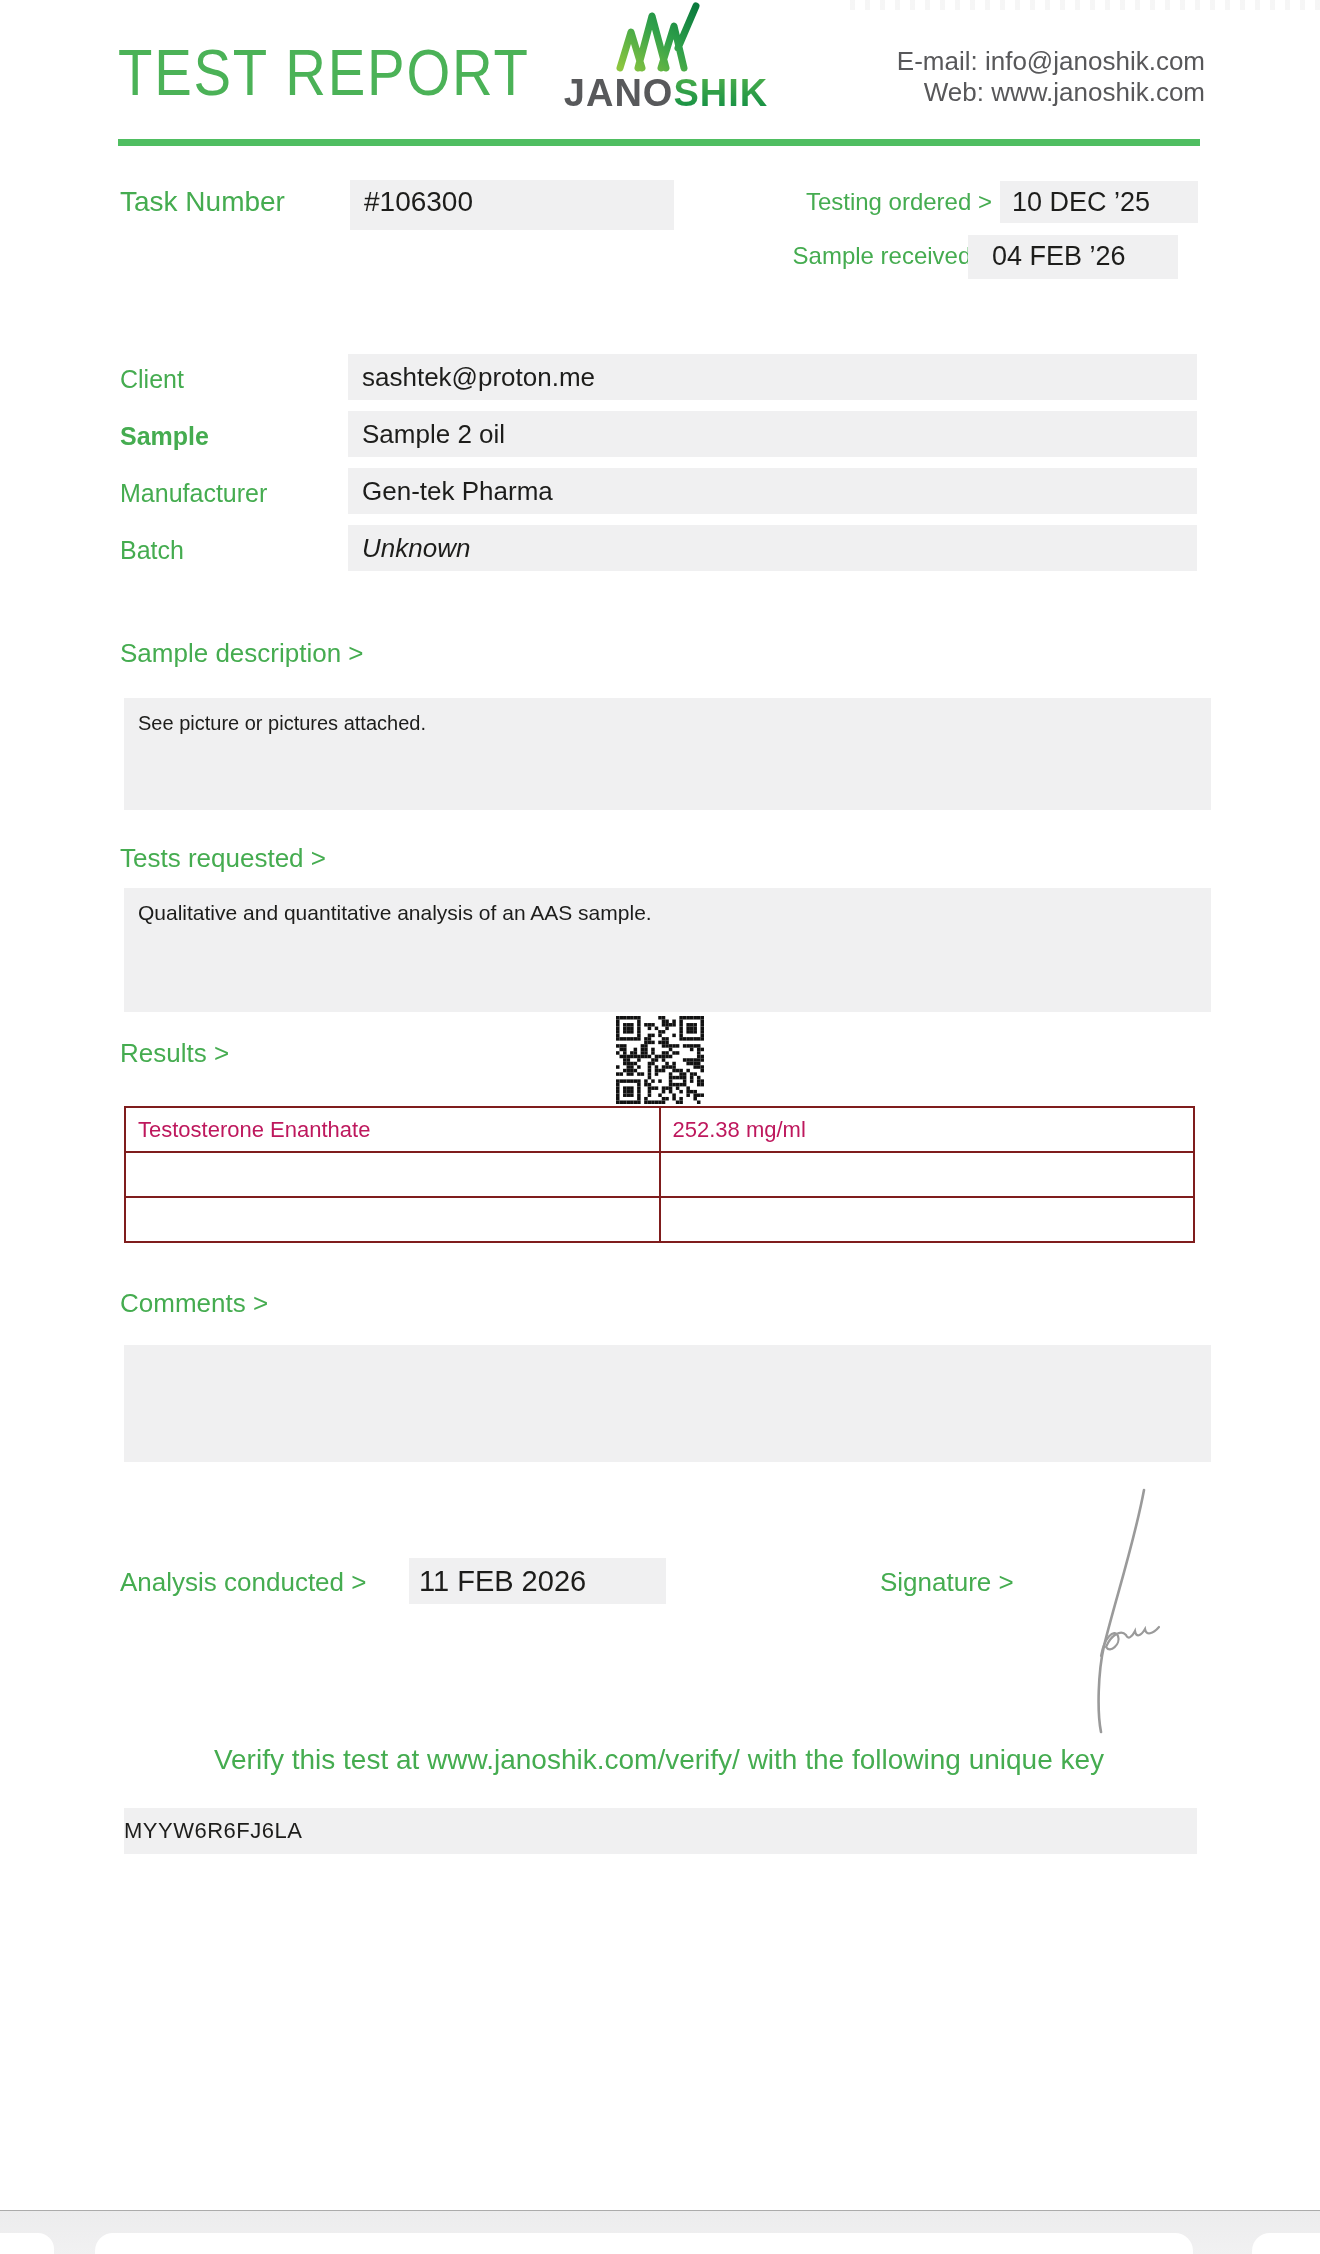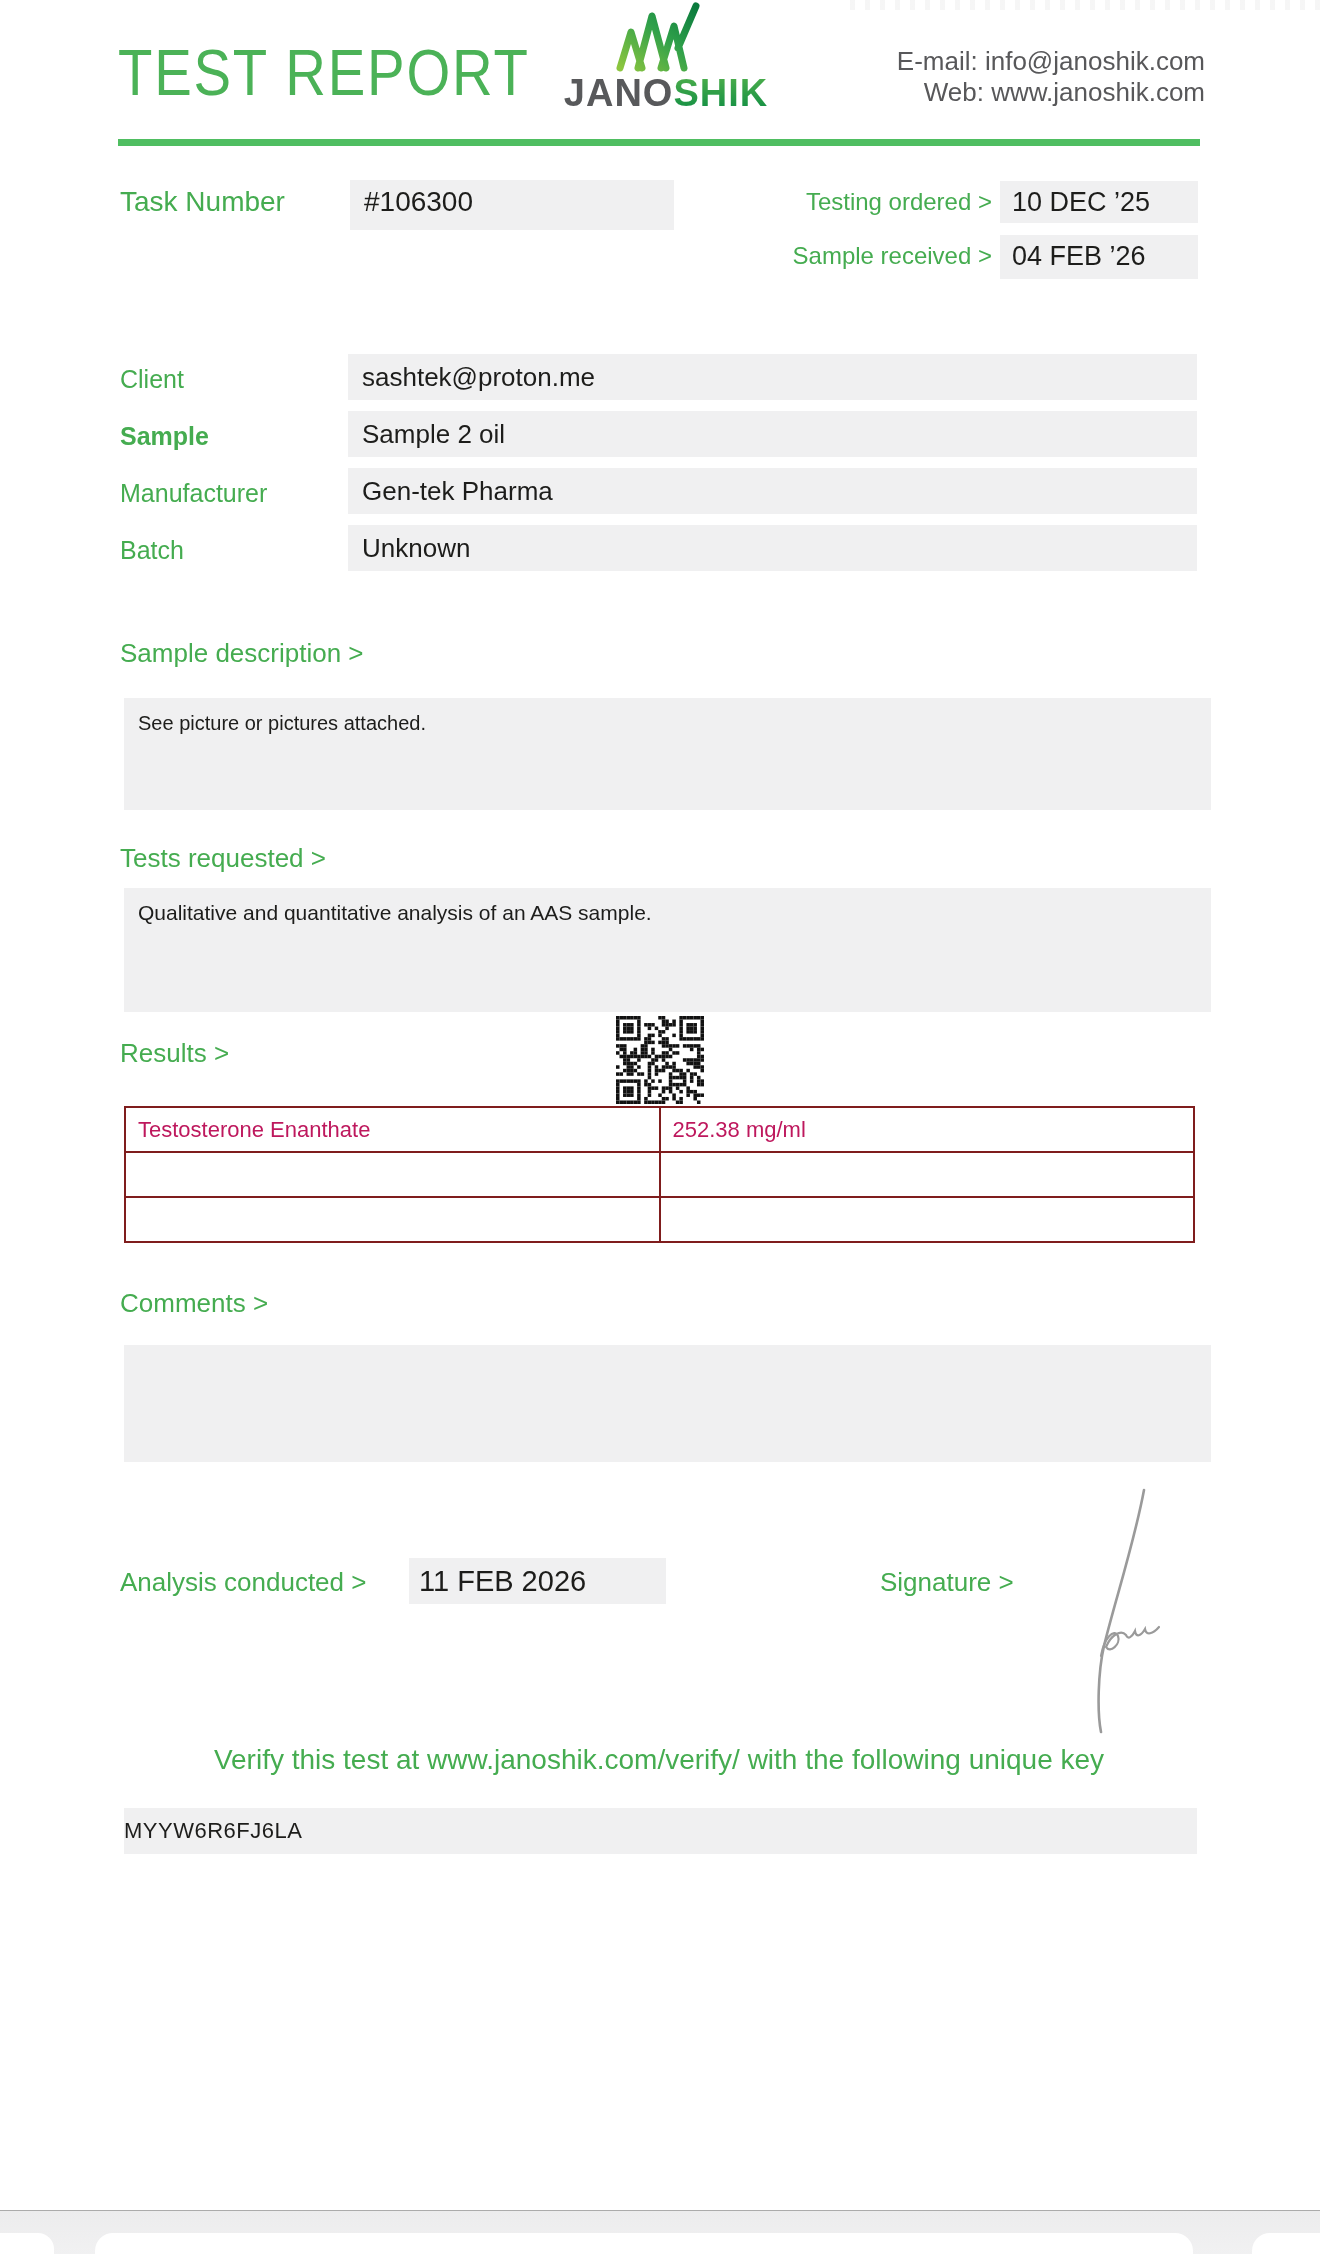--- a/index.html
+++ b/index.html
@@ -22,21 +22,21 @@
   .rule{left:118px;top:139px;width:1082px;height:7px;background:#4fbe61;}
   
   .glabel{color:#45ac50;font-weight:400;}
   .box{background:#f0f0f1;color:#1d1d1b;}
   
   .task-label{left:120px;top:186px;font-size:28px;}
   .task-box{left:350px;top:180px;width:310px;height:50px;line-height:44px;padding-left:14px;font-size:28px;}
   .ordered-label{left:700px;top:188px;width:292px;text-align:right;font-size:24px;}
   .ordered-box{left:1000px;top:181px;width:186px;height:42px;line-height:42px;padding-left:12px;font-size:27px;}
   .received-label{left:700px;top:242px;width:292px;text-align:right;font-size:24px;}
-  .received-box{left:1000px;top:235px;width:186px;height:44px;line-height:42px;padding-left:12px;font-size:27px;}
+  .received-box{left:968px;top:235px;width:186px;height:44px;line-height:42px;padding-left:24px;font-size:27px;}
   
   .f-label{left:120px;width:220px;font-size:25px;}
   .f-box{left:348px;width:835px;height:46px;line-height:46px;padding-left:14px;font-size:26px;}
   
   .sec-h{left:120px;font-size:26px;}
   .sec-box{left:124px;width:1059px;padding:12px 14px;font-size:20px;line-height:26px;}
   .desc-box{top:698px;height:88px;}
   .tests-box{top:888px;height:100px;font-size:21px;}
   .comments-box{top:1345px;height:93px;}
   
@@ -103,21 +103,21 @@
   <div class="abs glabel f-label" style="top:365px;">Client</div>
   <div class="abs box f-box" style="top:354px;">sashtek@proton.me</div>
 
   <div class="abs glabel f-label" style="top:422px;font-weight:bold;">Sample</div>
   <div class="abs box f-box" style="top:411px;">Sample 2 oil</div>
 
   <div class="abs glabel f-label" style="top:479px;">Manufacturer</div>
   <div class="abs box f-box" style="top:468px;">Gen-tek Pharma</div>
 
   <div class="abs glabel f-label" style="top:536px;">Batch</div>
-  <div class="abs box f-box" style="top:525px;">Unknown</div>
+  <div class="abs box f-box" style="top:525px;font-style:italic;">Unknown</div>
 
   <div class="abs glabel sec-h" style="top:638px;">Sample description &gt;</div>
   <div class="abs box sec-box desc-box">See picture or pictures attached.</div>
 
   <div class="abs glabel sec-h" style="top:843px;">Tests requested &gt;</div>
   <div class="abs box sec-box tests-box">Qualitative and quantitative analysis of an AAS sample.</div>
 
   <div class="abs glabel sec-h" style="top:1038px;">Results &gt;</div>
   <svg class="abs qr" viewBox="0 0 100 100" fill="#111111" id="qr-svg">
       <rect x="0" y="0" width="4" height="4"></rect>

